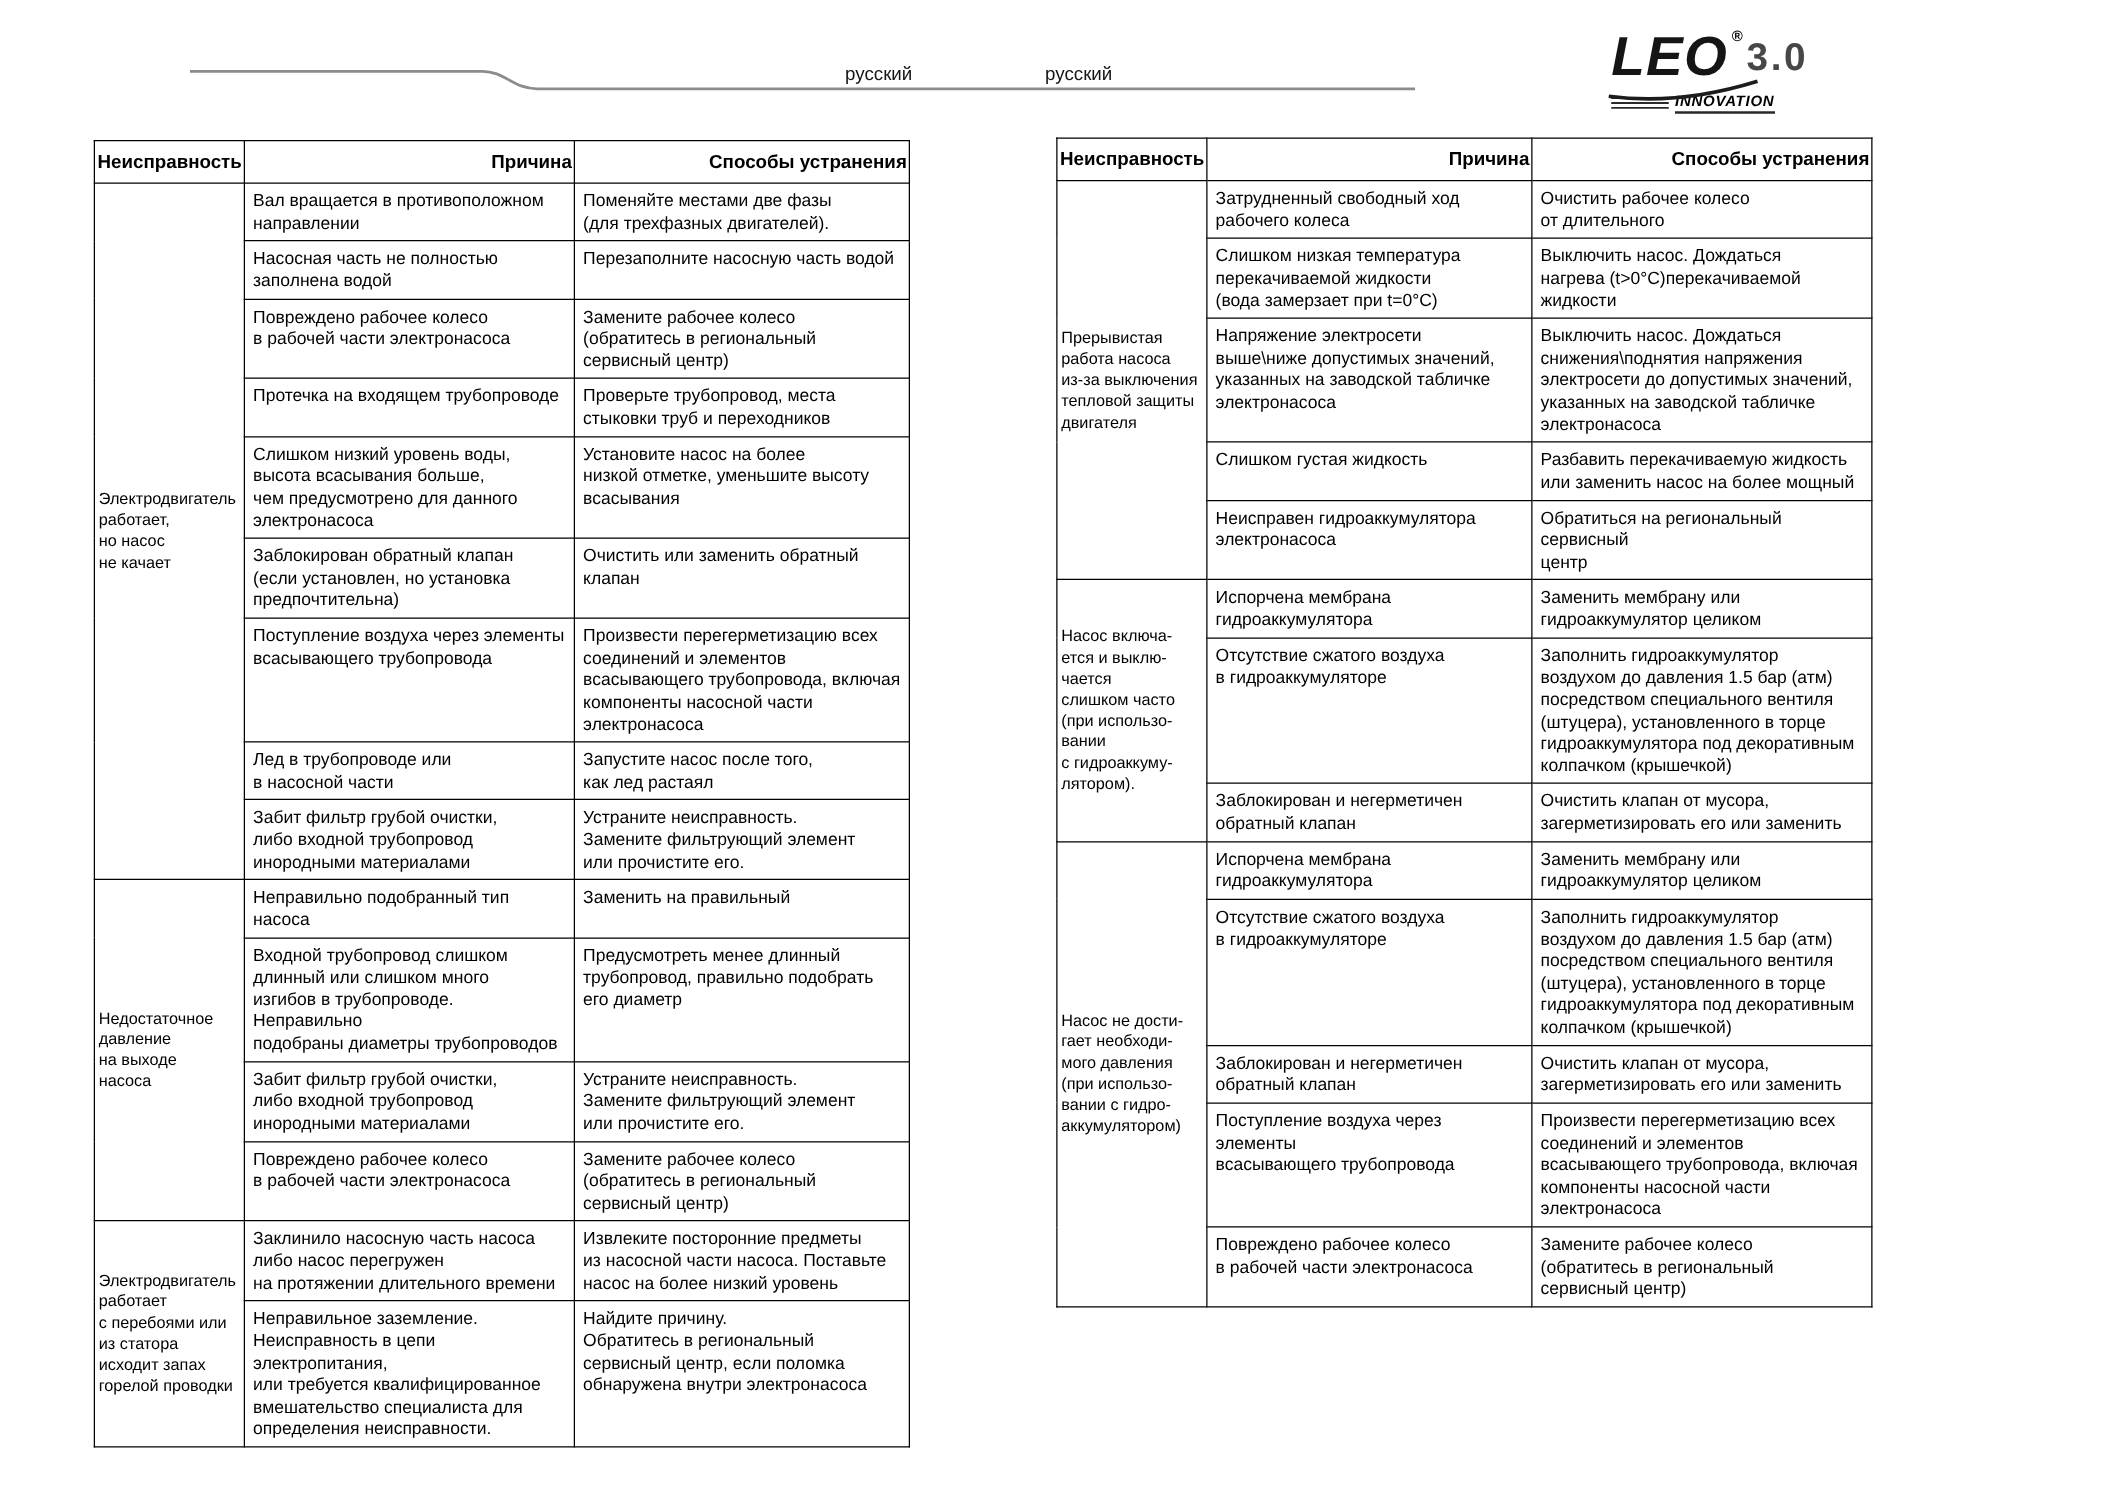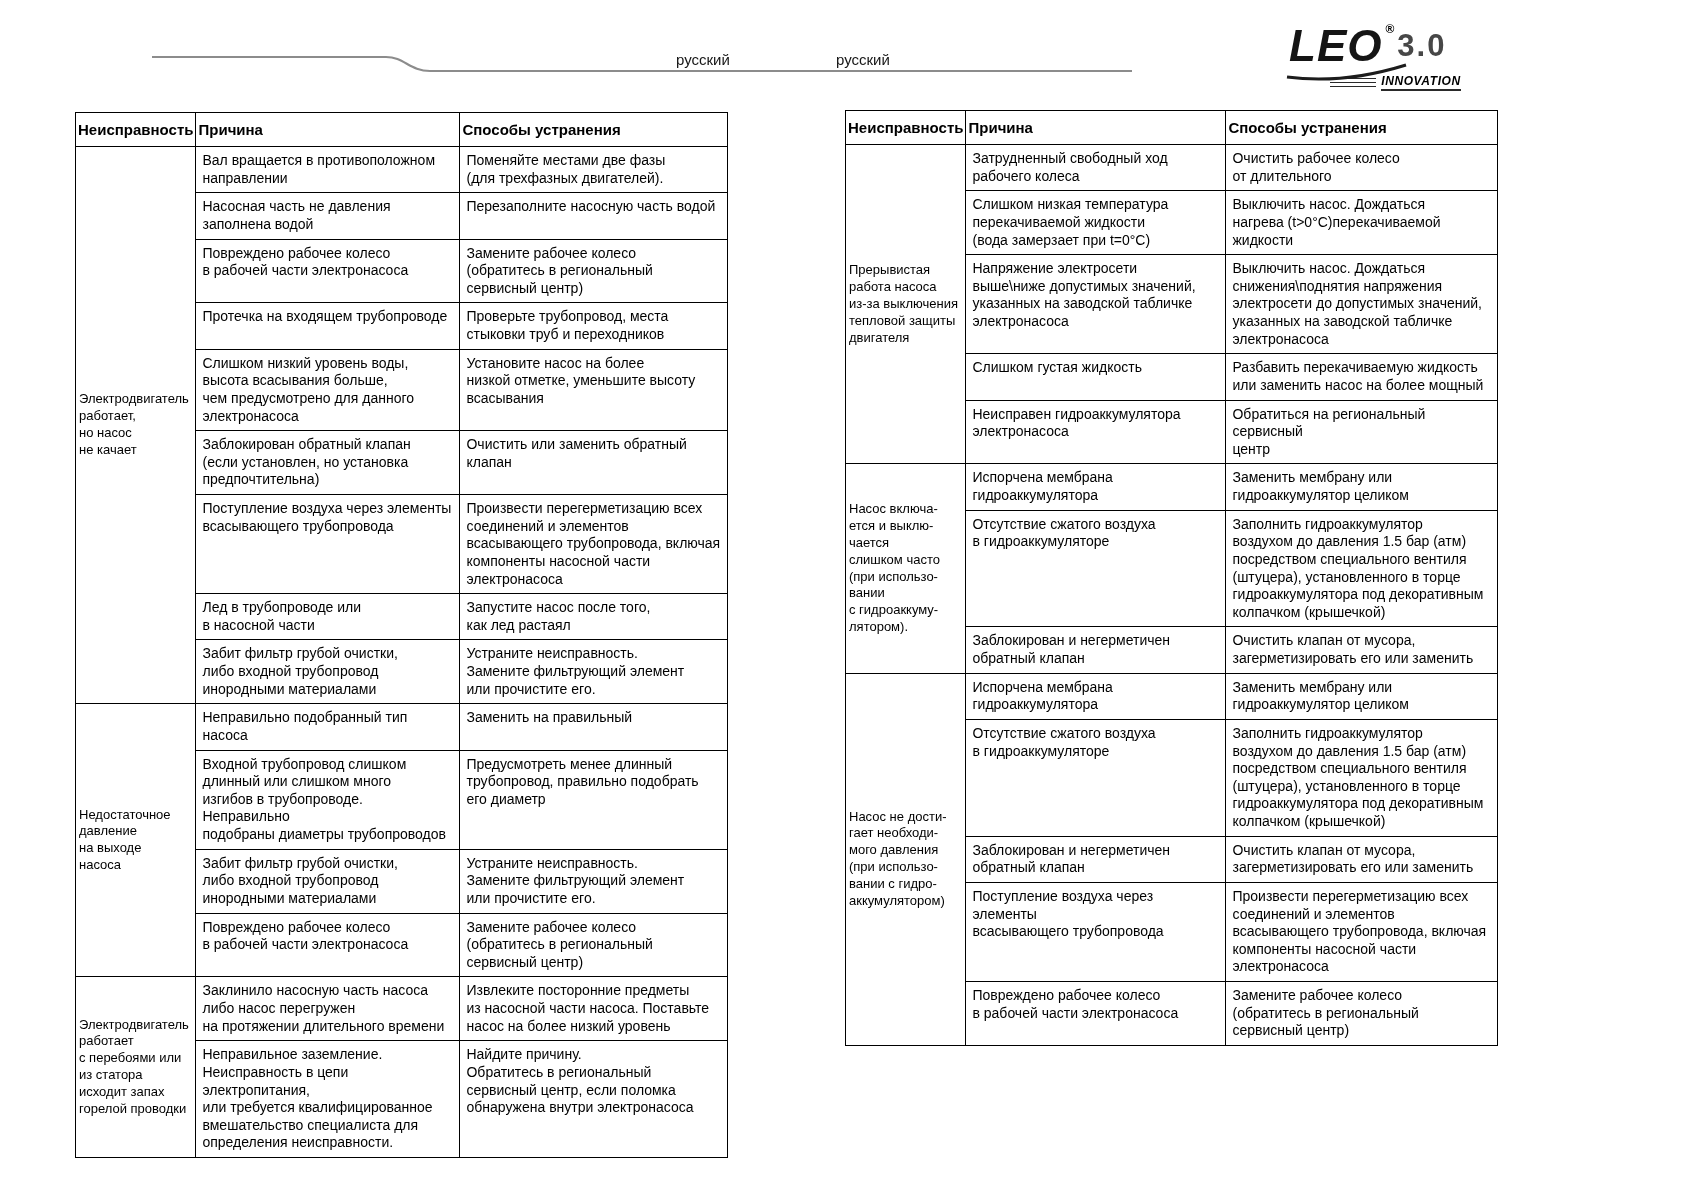--- a/index.html
+++ b/index.html
@@ -14,32 +14,32 @@
   .lang { position: absolute; top: 51px; font-size: 15px; color: #161616; }
   .lang-left  { left: 676px; }
   .lang-right { left: 836px; }
 
   .logo { position: absolute; left: 1289px; top: 24px; width: 215px; height: 70px; }
   .logo-main { display: flex; align-items: flex-start; position: relative; }
   .logo-leo { font-size: 44px; line-height: 1; font-weight: 800; font-style: italic; letter-spacing: 1px; color: #151515; }
   .logo-reg { font-size: 12px; font-weight: 700; margin: -2px 3px 0 3px; }
   .logo-version { font-size: 31px; line-height: 1; font-weight: 800; color: #474747; letter-spacing: 2px; margin-top: 6px; }
   .logo-swoosh { position: absolute; left: -3px; top: 39px; }
-  .logo-tagline { display: flex; align-items: center; justify-content: center; margin-top: 6px; gap: 5px; padding-right: 2px; }
+  .logo-tagline { display: flex; align-items: center; justify-content: flex-start; margin-top: 6px; gap: 5px; padding-right: 2px; }
   .tag-stripes { width: 46px; height: 9px; background: repeating-linear-gradient(to bottom, #2a2a2a 0 1.5px, transparent 1.5px 3.8px); }
   .tagline-text { font-size: 12px; font-weight: 800; font-style: italic; letter-spacing: 0.6px; border-bottom: 2px solid #2a2a2a; padding-bottom: 1px; }
 
   .table-anchor { position: absolute; }
   .table-left  { left: 75px;  top: 112px; }
   .table-right { left: 845px; top: 110px; }
 
   .fault-table { border-collapse: collapse; table-layout: fixed; background: #fff; }
   .fault-table th, .fault-table td { border: 1px solid #000; }
   .fault-table th {
-    font-size: 15px; font-weight: bold; text-align: left; vertical-align: middle;
+    font-size: 15px; font-weight: bold; text-align: right; vertical-align: middle;
     padding: 8px 2px; white-space: nowrap; overflow: hidden;
   }
   .fault-table td {
     font-size: 14px; line-height: 1.26; padding: 5px 6px;
     text-align: left; vertical-align: top;
     white-space: pre-line; overflow-wrap: break-word;
   }
   .fault-table td.fault-cell {
     font-size: 13px; line-height: 1.3; vertical-align: middle; padding: 4px 3px; margin-top: 19px;
   }
@@ -90,21 +90,21 @@
             <td rowspan="9" class="fault-cell">Электродвигатель
 работает,
 но насос
 не качает</td>
             <td>Вал вращается в противоположном
 направлении</td>
             <td>Поменяйте местами две фазы
 (для трехфазных двигателей).</td>
           </tr>
           <tr>
-            <td>Насосная часть не давления
+            <td>Насосная часть не полностью
 заполнена водой</td>
             <td>Перезаполните насосную часть водой</td>
           </tr>
           <tr>
             <td>Повреждено рабочее колесо
 в рабочей части электронасоса</td>
             <td>Замените рабочее колесо
 (обратитесь в региональный
 сервисный центр)</td>
           </tr>

